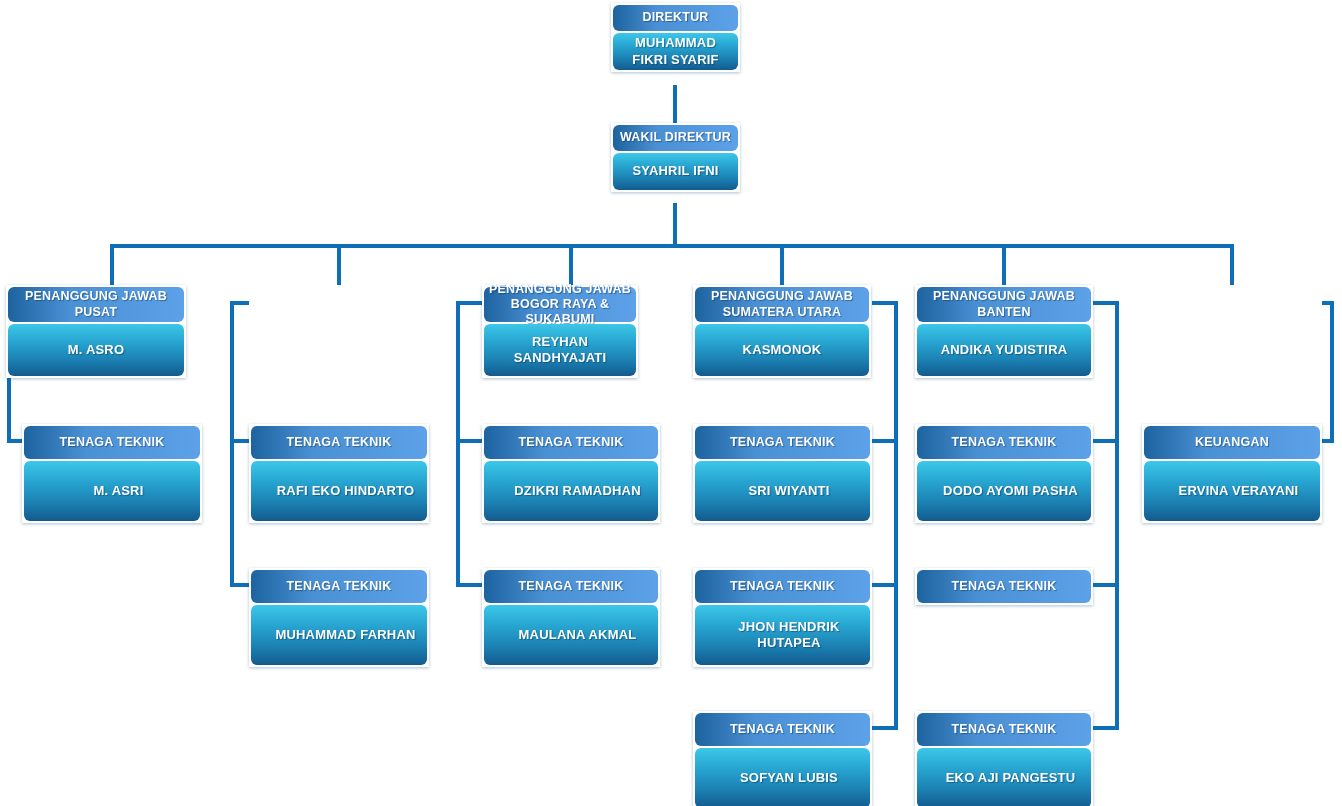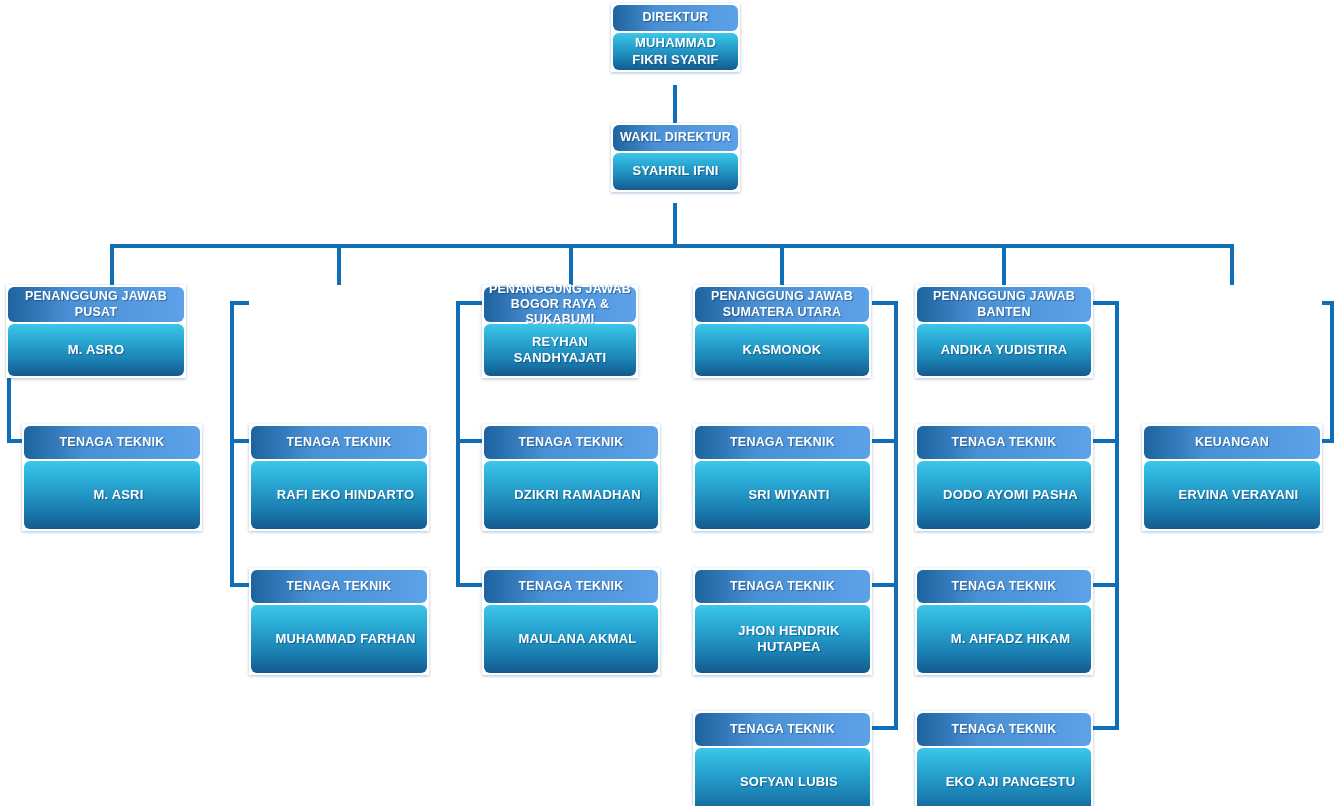--- a/index.html
+++ b/index.html
@@ -17,21 +17,21 @@
   .sect{display:flex;align-items:center;justify-content:center;text-align:center;
         color:#ffffff;font-weight:bold;letter-spacing:.2px;
         text-shadow:1px 1px 1px rgba(0,40,80,.45);padding:0 3px;box-sizing:border-box;border-radius:6px;}
   .title{font-size:12.5px;line-height:1.22;
          background:linear-gradient(90deg,var(--title-dark,#1d639f) 0%,#4a90d4 35%,var(--title-light,#5da1e8) 100%);}
   .name{font-size:13px;line-height:1.25;
         background:linear-gradient(180deg,var(--name-top,#3cc7e8) 0%,#29a9d4 30%,#1b80b2 70%,var(--name-bottom,#135a8e) 100%);}
 
   .unit-top{width:129px;}   .unit-top .title{height:26px;} .unit-top .name{height:37px;}
   .unit-head{width:180px;}  .unit-head .title{height:35px;} .unit-head .name{height:52px;}
-  .unit-sub .title{height:33px;} .unit-sub .name{height:68px;padding-left:16px;}
+  .unit-sub .title{height:33px;} .unit-sub .name{height:60px;padding-left:16px;}
 </style>
 </head>
 <body>
 
 <div id="canvas">
 
   <div class="line v" style="left:673px;top:85px;height:38px;"></div>
   <div class="line v" style="left:673px;top:203px;height:45px;"></div>
   <div class="line h" style="left:110px;top:244px;width:1124px;"></div>
   <div class="line v" style="left:110px;top:244px;height:41px;"></div>
@@ -131,21 +131,20 @@
   <div class="unit unit-head" style="left:915px;top:285px;width:178px;">
     <div class="sect title">PENANGGUNG JAWAB BANTEN</div>
     <div class="sect name">ANDIKA YUDISTIRA</div>
   </div>
   <div class="unit unit-head unit-sub" style="left:915px;top:424px;width:178px;">
     <div class="sect title">TENAGA TEKNIK</div>
     <div class="sect name">DODO AYOMI PASHA</div>
   </div>
   <div class="unit unit-head unit-sub" style="left:915px;top:568px;width:178px;">
     <div class="sect title">TENAGA TEKNIK</div>
-    <div class="sect name">M. AHFADZ HIKAM</div>
   </div>
   <div class="unit unit-head unit-sub" style="left:915px;top:711px;width:178px;">
     <div class="sect title">TENAGA TEKNIK</div>
     <div class="sect name">EKO AJI PANGESTU</div>
   </div>
 
   <div class="unit unit-head unit-sub" style="left:1142px;top:424px;">
     <div class="sect title">KEUANGAN</div>
     <div class="sect name">ERVINA VERAYANI</div>
   </div>

